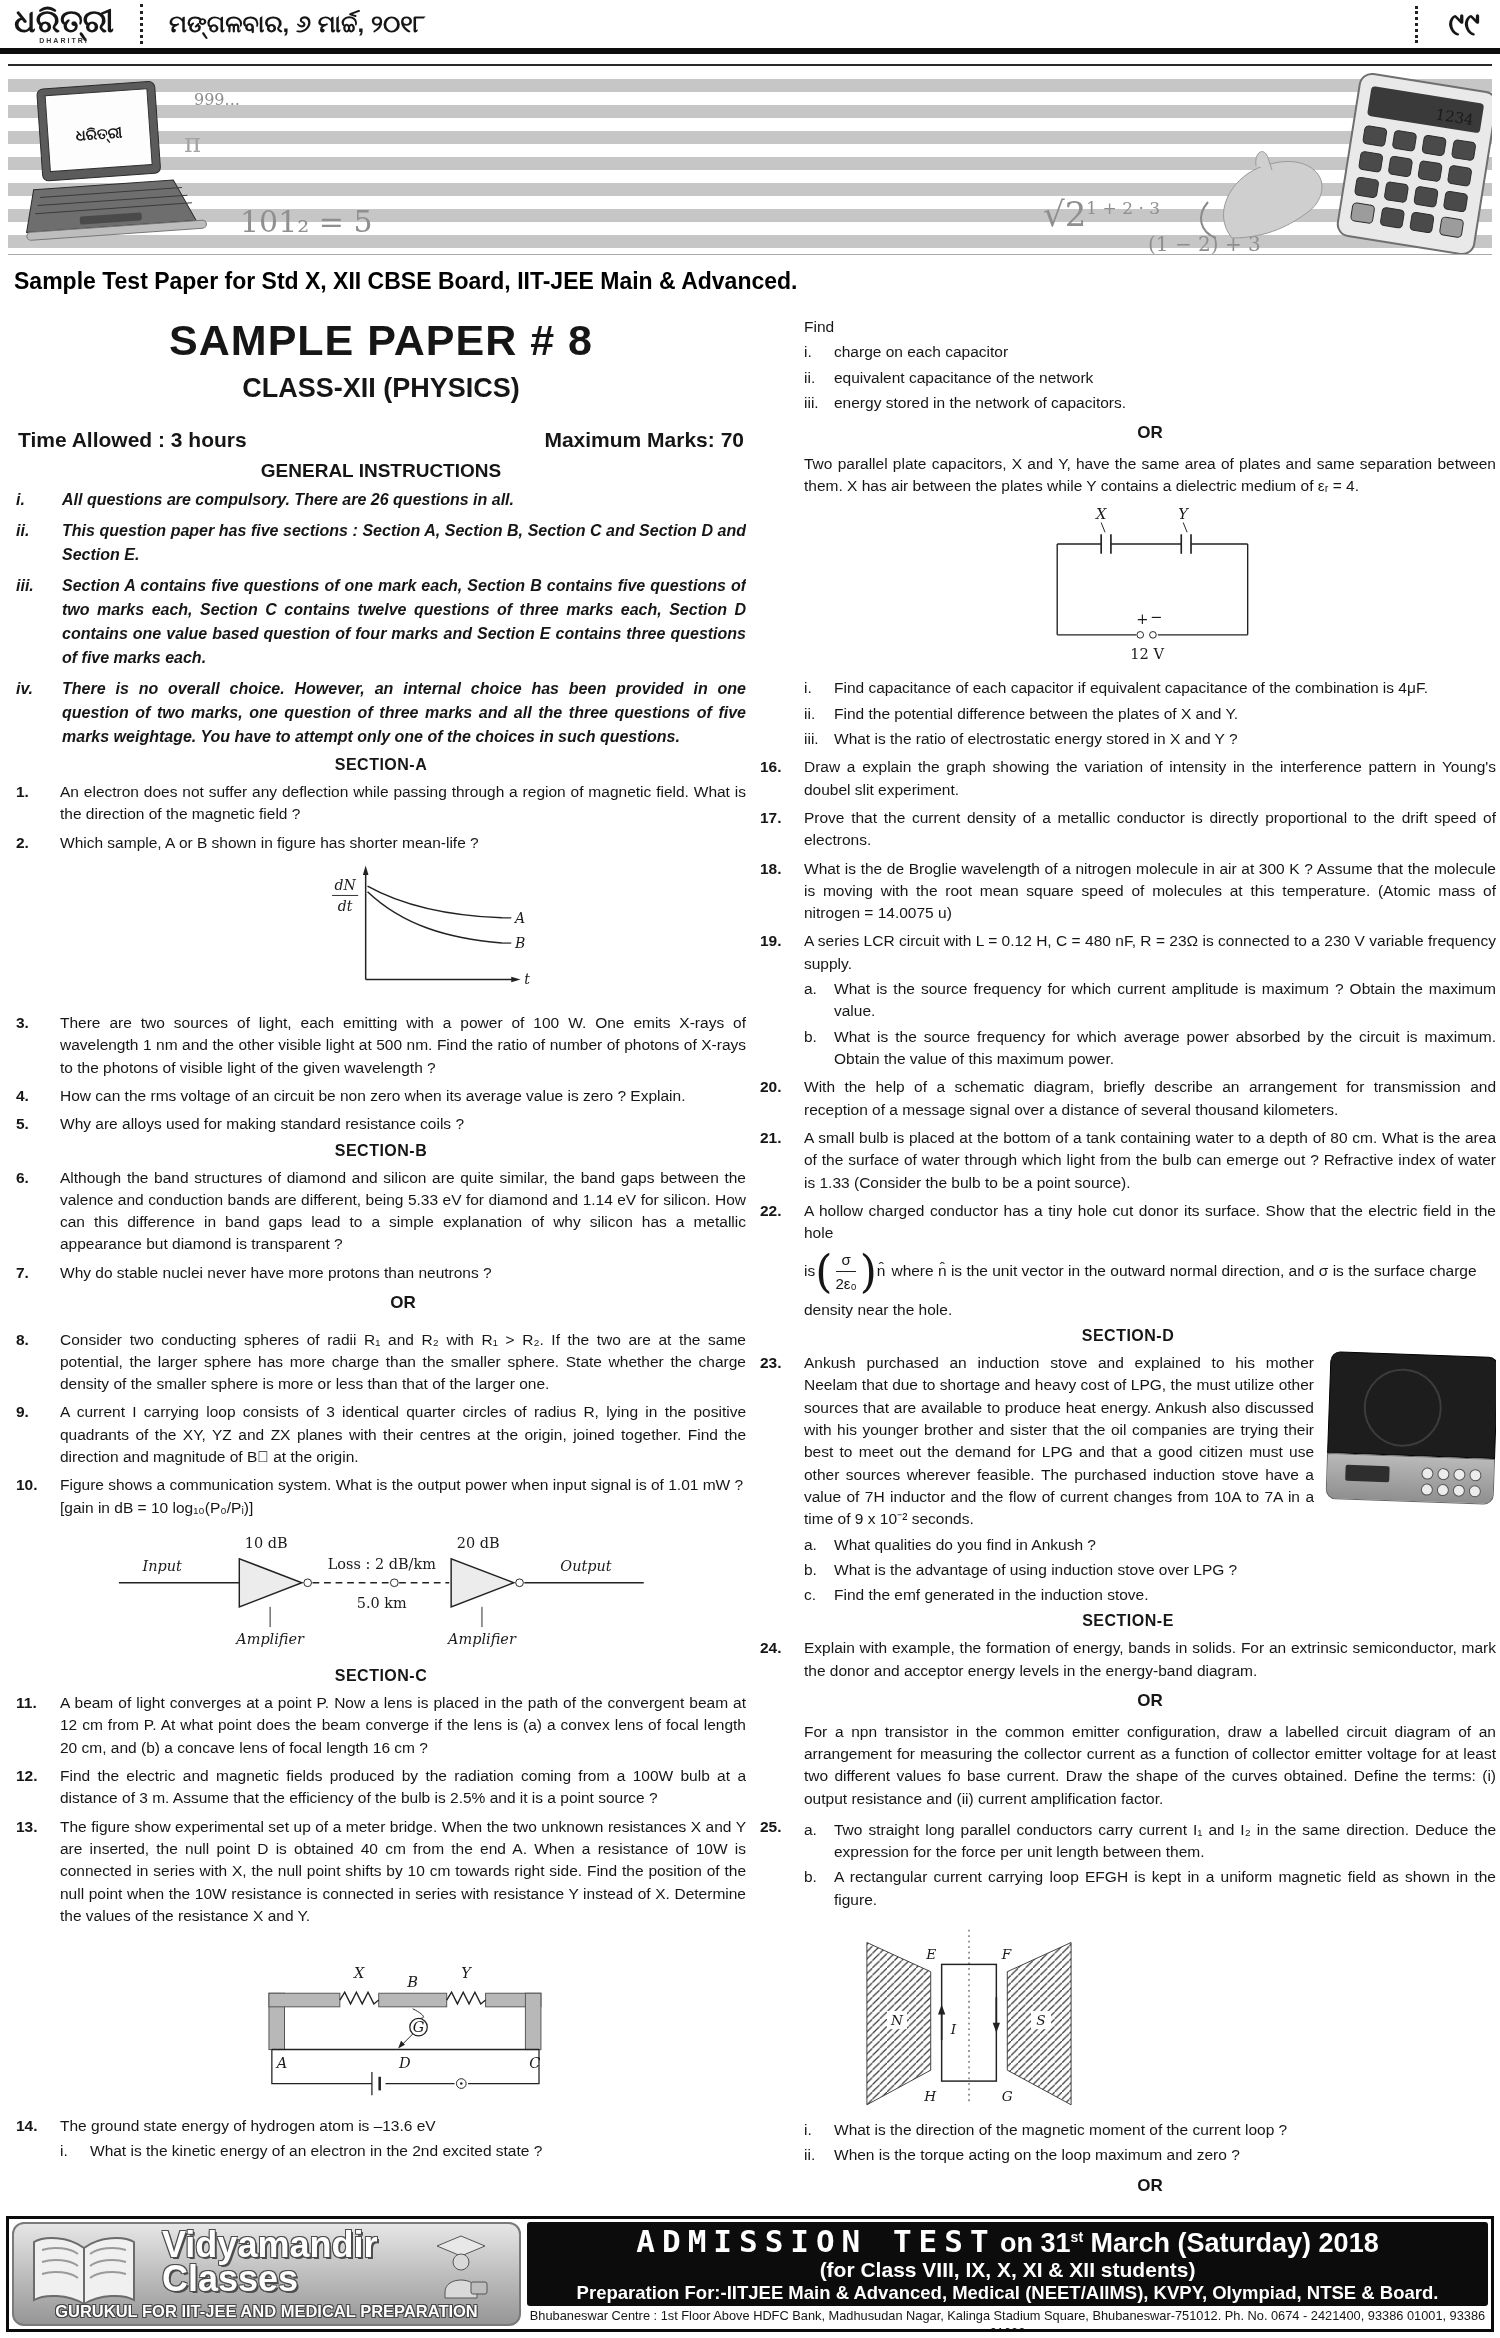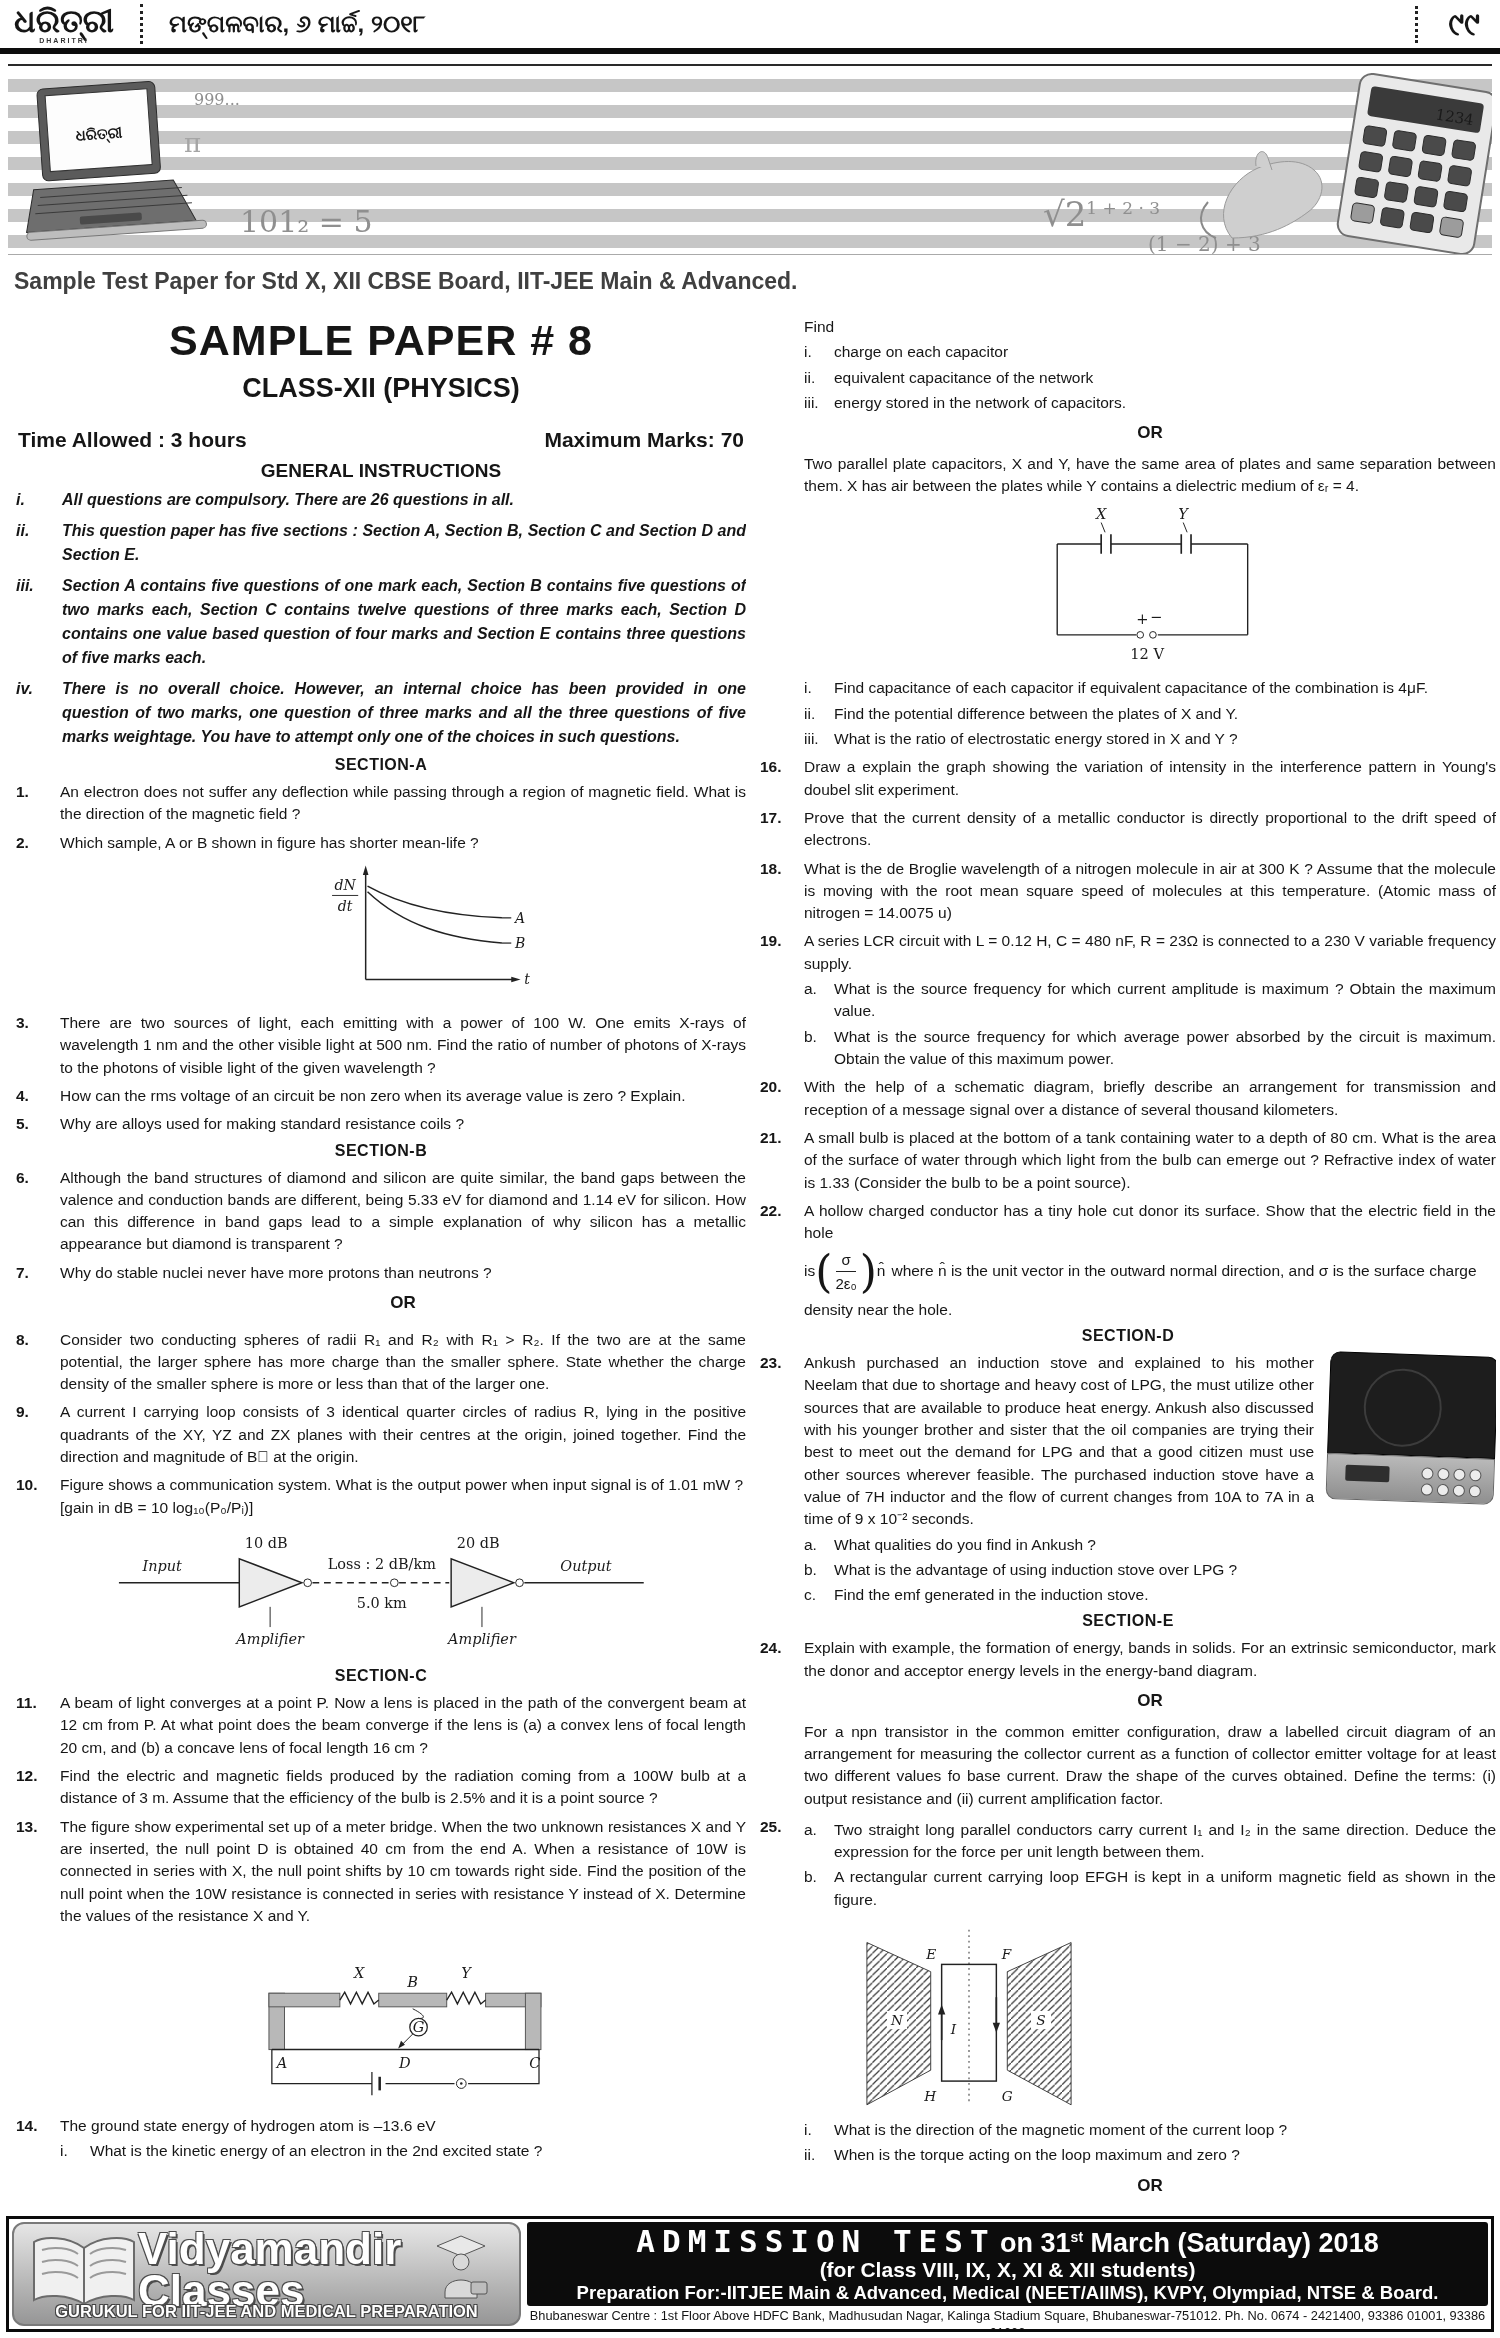--- a/index.html
+++ b/index.html
@@ -28,21 +28,21 @@
   .bm1{left:232px;top:138px;font-size:30px;}
   .bm2{left:186px;top:24px;font-size:16px;}
   .bm3{left:1035px;top:128px;font-size:34px;}
   .bm3 sup{font-size:17px;}
   .bm4{left:1140px;top:166px;font-size:20px;}
   .bm5{left:176px;top:62px;font-size:26px;color:#a5a5a5;}
   .laptop{position:absolute;left:6px;top:10px;transform:rotate(-4deg);}
   .calc{position:absolute;right:0px;top:12px;transform:rotate(9deg);}
   .handmouse{position:absolute;right:150px;top:40px;}
 
-  .tagline{position:absolute;left:14px;top:268px;font-size:23px;font-weight:bold;color:#404040;}
+  .tagline{position:absolute;left:14px;top:268px;font-size:23px;font-weight:bold;color:#000000;}
 
   
   .col{position:absolute;top:316px;height:1894px;overflow:hidden;}
   .col-left{left:16px;width:730px;}
   .col-right{left:760px;width:736px;}
 
   .paper-title{text-align:center;font-size:43px;font-weight:bold;letter-spacing:1px;margin:0 0 8px;}
   .paper-sub{text-align:center;font-size:27px;font-weight:bold;margin:0 0 24px;}
   .meta{display:flex;justify-content:space-between;font-size:21px;font-weight:bold;margin:0 2px 8px;}
   .gi{text-align:center;font-weight:bold;font-size:19px;margin-bottom:6px;}
@@ -77,21 +77,21 @@
   .stove-base{width:100%;height:46px;background:linear-gradient(180deg,#b9b9b9,#8f8f8f);border-radius:0 0 10px 10px;position:relative;border:1px solid #666;box-sizing:border-box;}
   .stove-disp{position:absolute;left:18px;top:10px;width:44px;height:16px;background:#2e2e2e;border-radius:2px;}
   .stove-btns{position:absolute;right:12px;top:10px;display:grid;grid-template-columns:repeat(4,12px);grid-gap:4px;}
   .stove-btns span{width:10px;height:10px;background:#ececec;border-radius:50%;border:1px solid #555;}
 
   
   .footer{position:absolute;left:6px;top:2216px;width:1488px;height:116px;border:3px solid #0a0a0a;
           box-sizing:border-box;background:#fff;display:flex;overflow:hidden;}
   .f-left{width:505px;flex:none;background:linear-gradient(180deg,#e6e6e6,#969696);border:2px solid #7a7a7a;
           border-radius:12px;margin:3px;position:relative;overflow:hidden;}
-  .f-brand{position:absolute;left:124px;top:4px;line-height:.95;color:#fff;font-weight:bold;font-size:44px;
+  .f-brand{position:absolute;left:148px;top:4px;line-height:.95;color:#fff;font-weight:bold;font-size:36px;
            text-shadow:2px 2px 0 #4c4c4c,-1px -1px 0 #4c4c4c,1px -1px 0 #4c4c4c,-1px 1px 0 #4c4c4c;}
   .f-left-sub{position:absolute;left:0;right:0;bottom:3px;text-align:center;font-weight:bold;font-size:16.5px;
            color:#fff;text-shadow:1px 1px 0 #444,-1px -1px 0 #444,1px -1px 0 #444,-1px 1px 0 #444;}
   .f-book{position:absolute;left:14px;top:10px;}
   .f-grad{position:absolute;right:28px;top:8px;}
   .f-right{flex:1;display:flex;flex-direction:column;min-width:0;}
   .f-black{background:#0c0c0c;color:#fff;text-align:center;margin:3px 3px 0;padding:3px 0 2px;border-radius:3px;}
   .f-l1{line-height:1.05;}
   .f-l1 .big{font-size:31px;font-weight:bold;letter-spacing:7px;font-family:"DejaVu Sans Mono",monospace;}
   .f-l1 .rest{font-size:27px;font-weight:bold;letter-spacing:0;}

